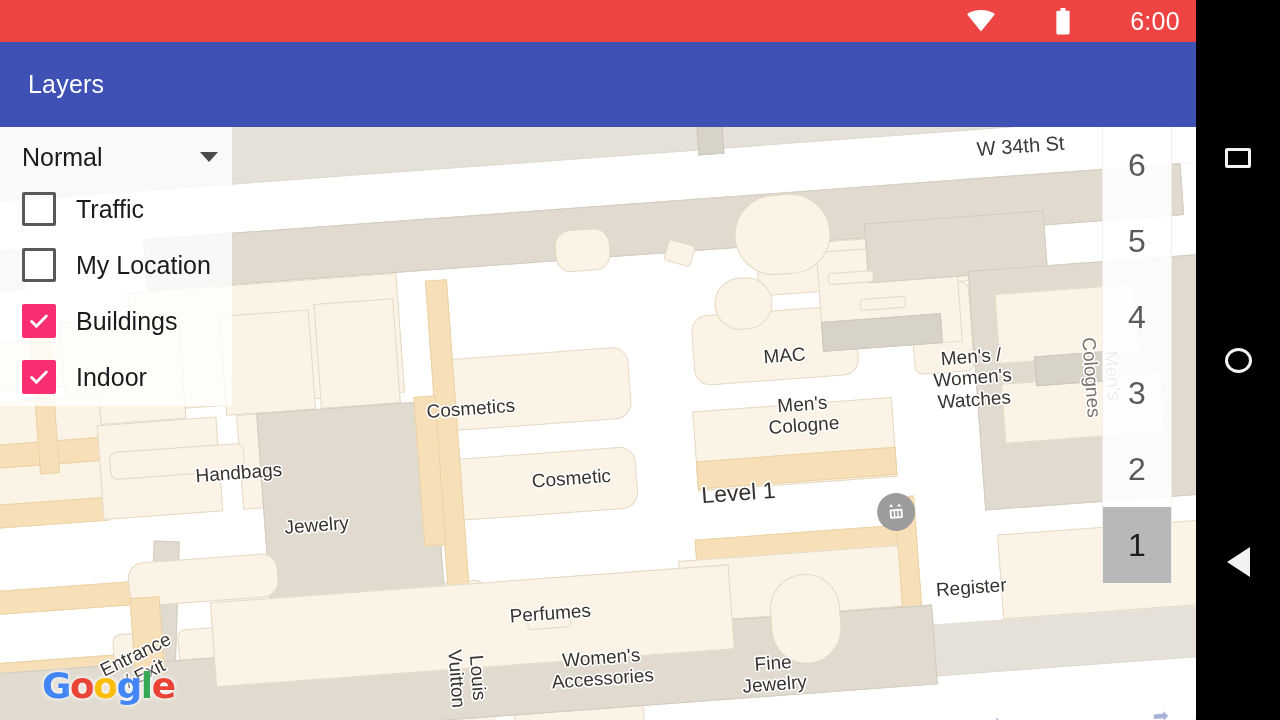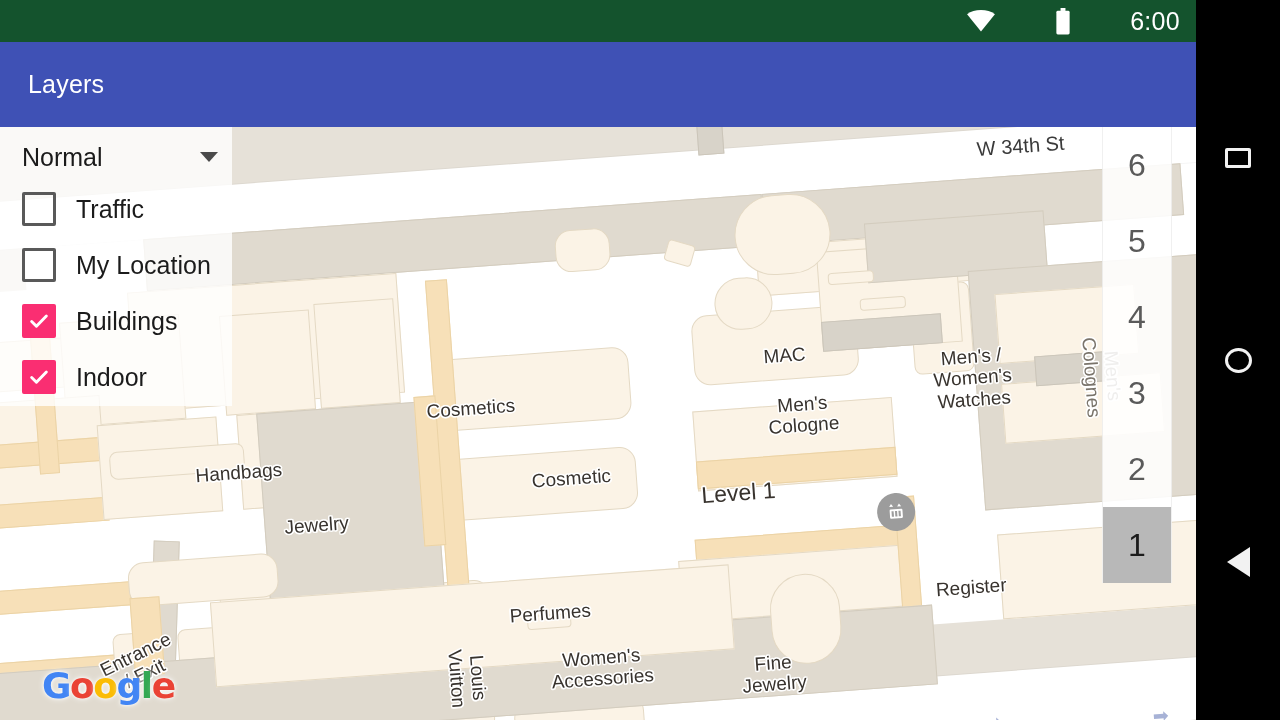--- a/index.html
+++ b/index.html
@@ -20,21 +20,21 @@
     position: absolute; left: 0; top: 0;
     width: 1196px; height: 720px;
     overflow: hidden;
     background: #EAE6DE;
   }
 
   
   #statusbar {
     position: absolute; left: 0; top: 0;
     width: 1196px; height: 42px;
-    background: #14532d;
+    background: #ef4444;
     display: flex; align-items: center; justify-content: flex-end;
     padding-right: 16px;
     z-index: 40;
     gap: 47px;
   }
   .sb-icon { margin-right: 12px; display: flex; align-items: center; }
   .sb-time {
     color: #fff; font-size: 25px; letter-spacing: .3px;
     font-family: "Liberation Sans", sans-serif;
   }

